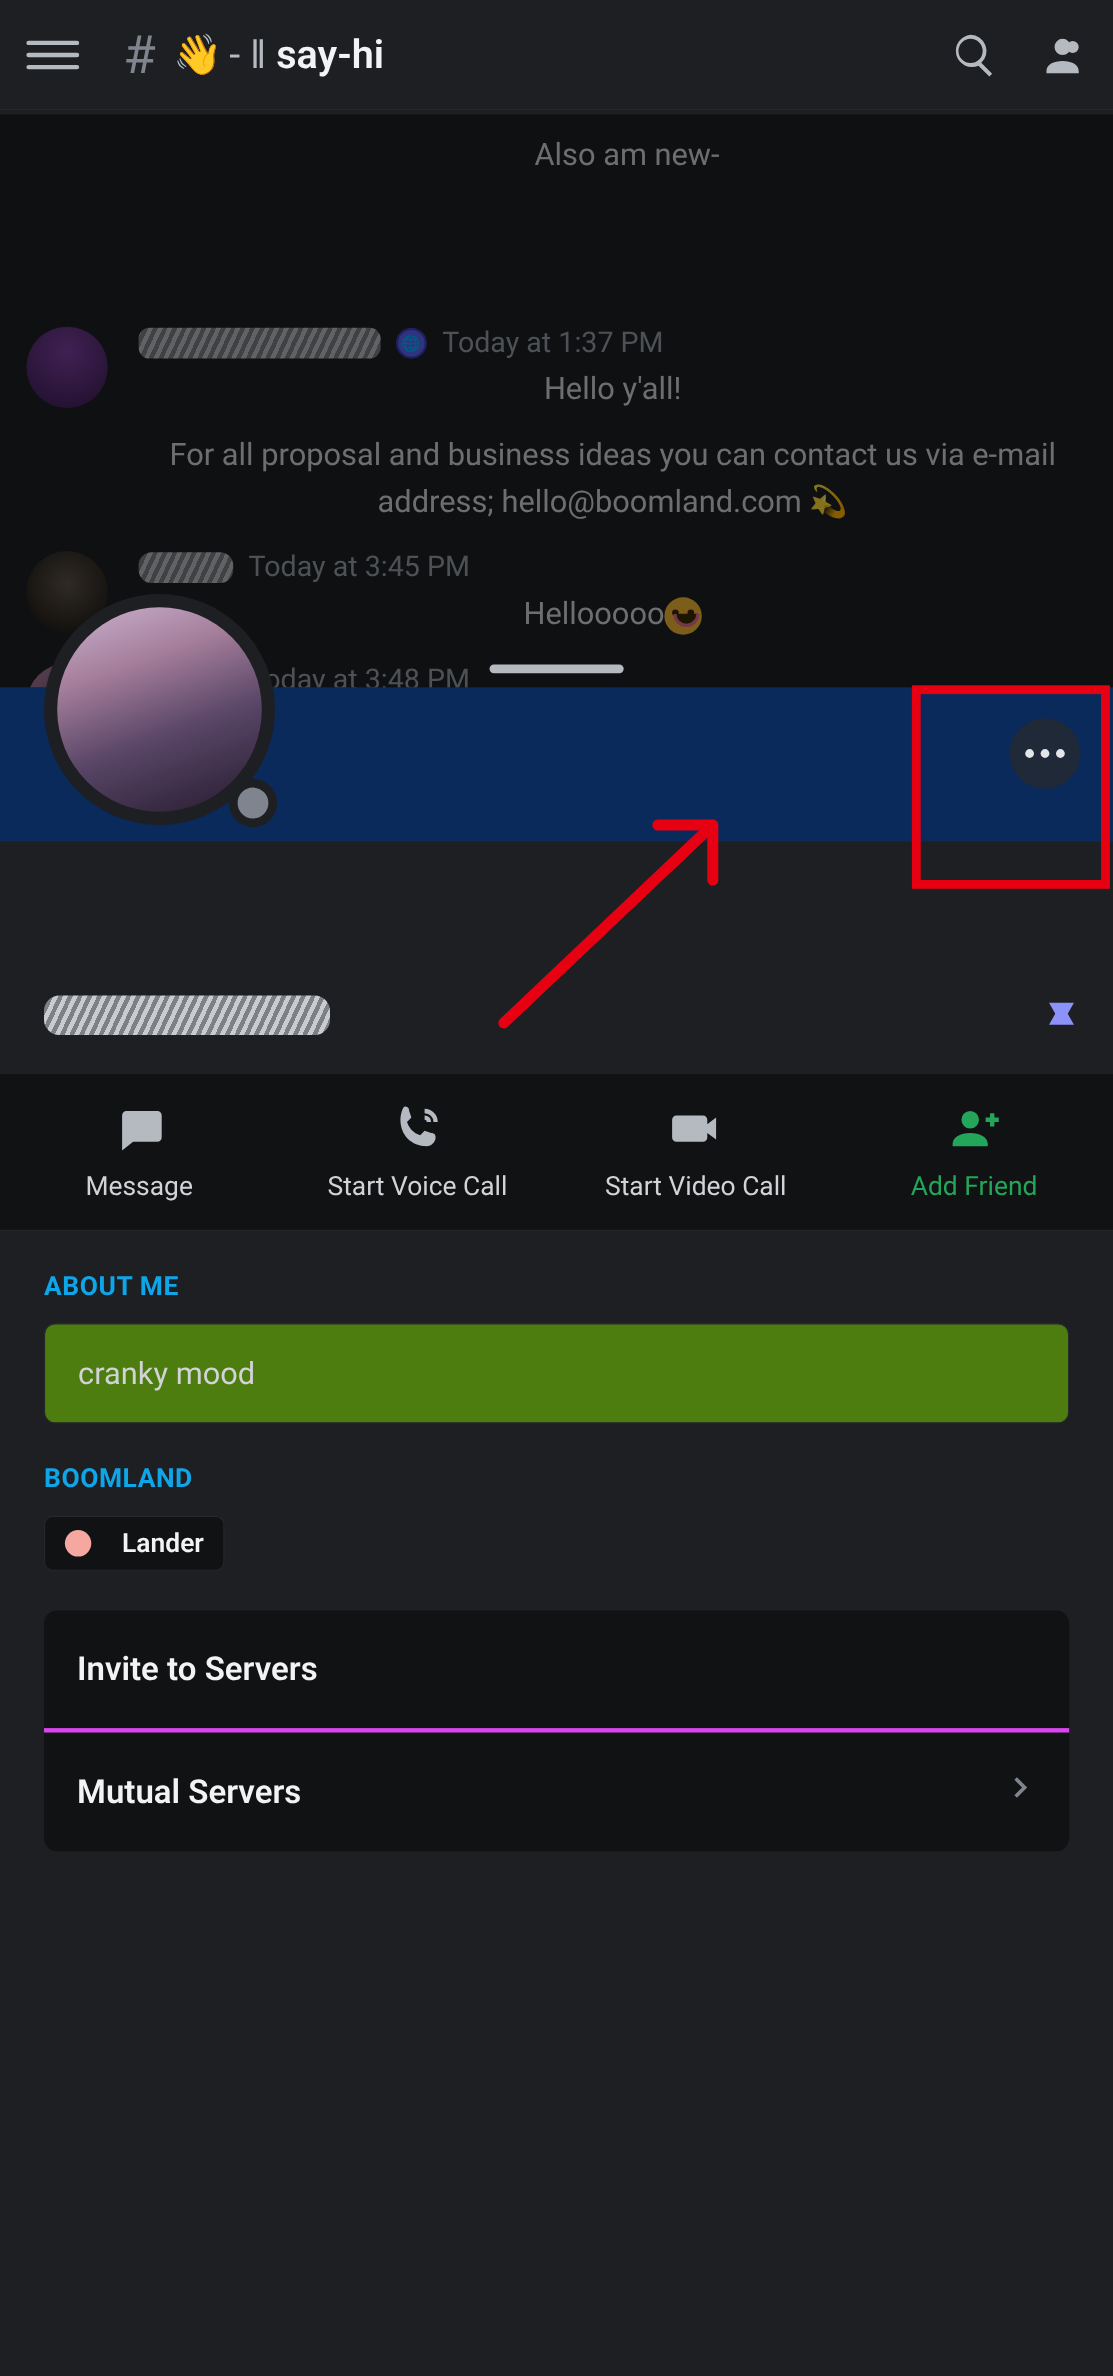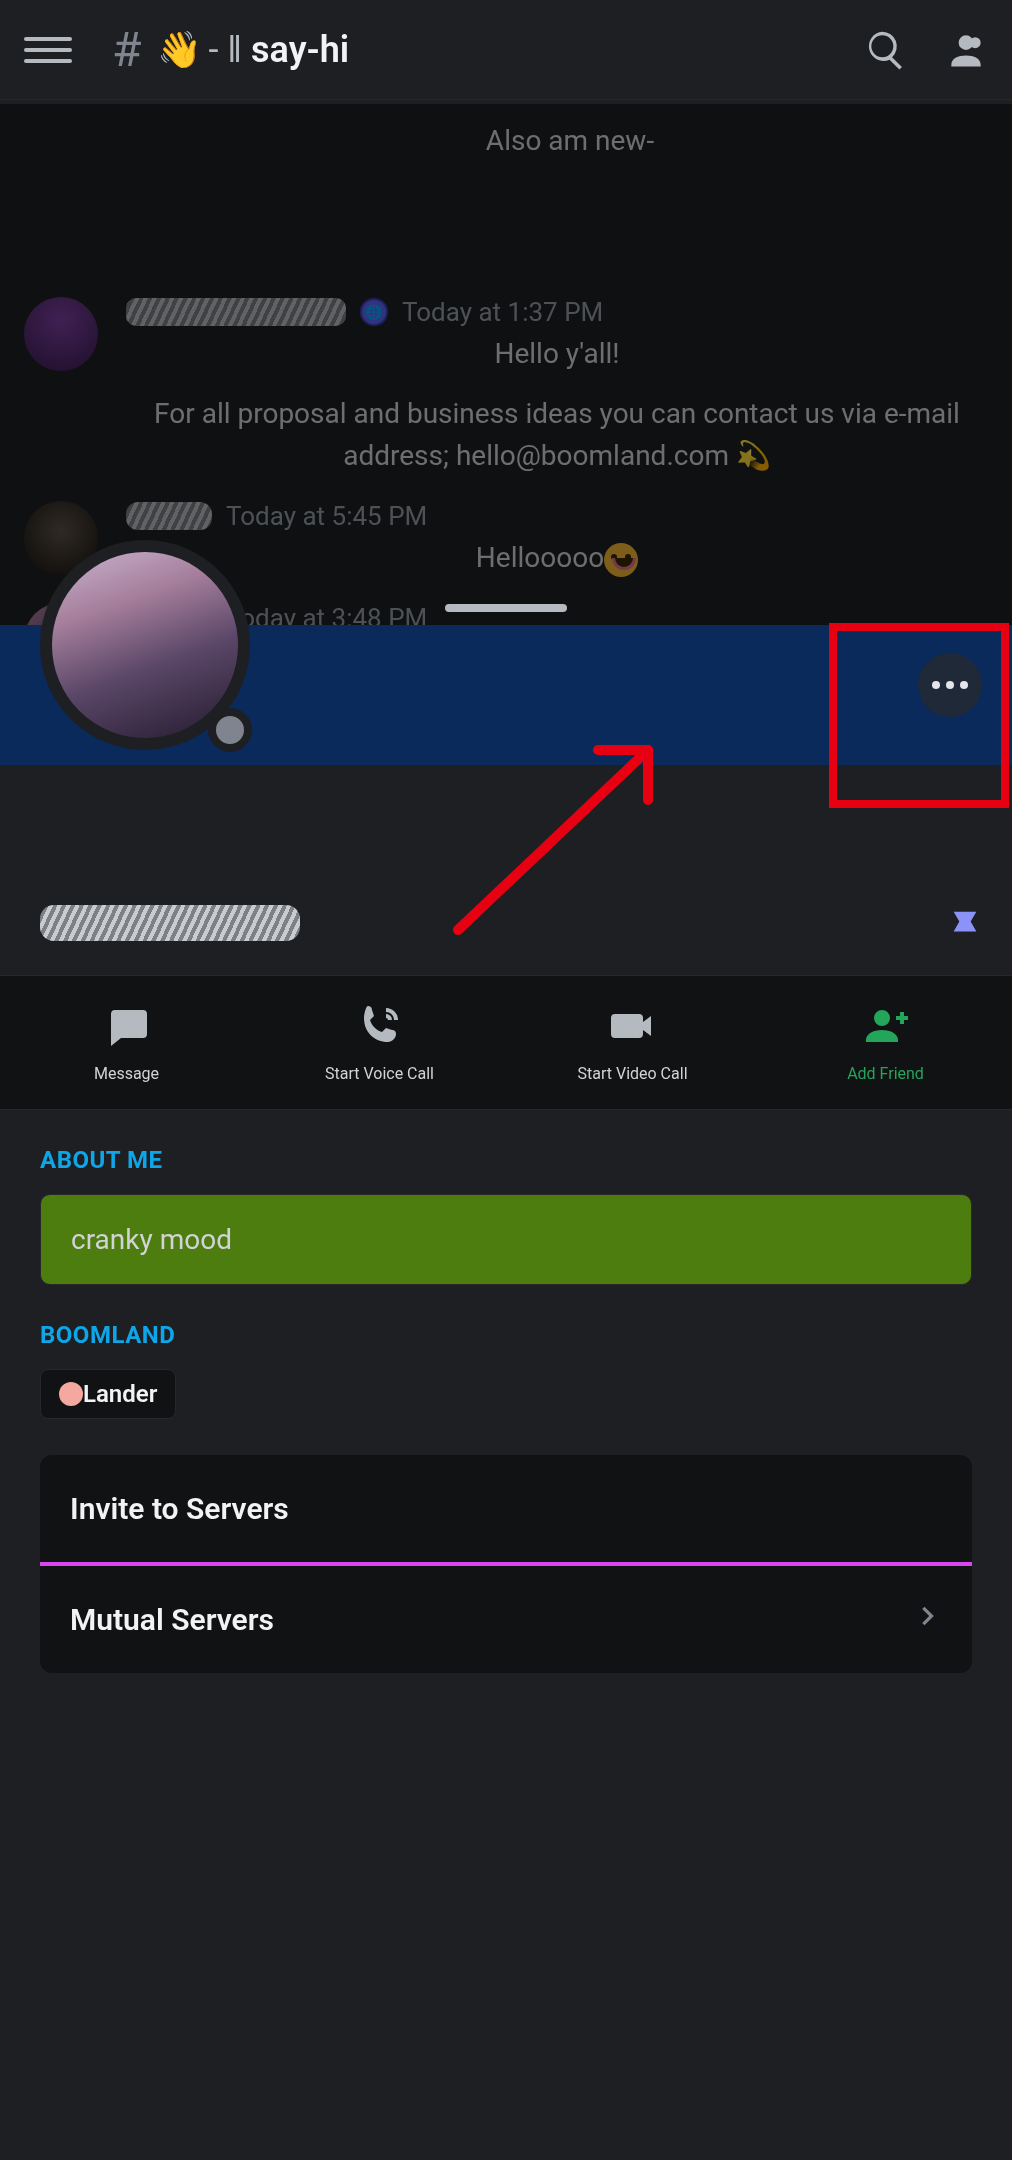--- a/index.html
+++ b/index.html
@@ -44,27 +44,27 @@
   .big-avatar-wrap { position:absolute; left:40px; top:-85px; width:210px; height:210px; border-radius:50%; background:#1e1f22; padding:12px;}
   .big-avatar { width:100%; height:100%; border-radius:50%; background:linear-gradient(160deg,#cbb3d1 0%,#a47e9a 30%,#5a4668 60%,#241a2d 100%); position:relative; overflow:hidden;}
   .status-dot { position:absolute; right:-2px; bottom:-2px; width:44px; height:44px; border-radius:50%; background:#80848e; border:8px solid #1e1f22;}
   .profile-name-row { padding: 140px 30px 0 40px; display:flex; align-items:center; justify-content:space-between;}
   .blur-name { width:260px; height:36px; border-radius:14px; background:repeating-linear-gradient(115deg,#c8cbd0 0 4px,#7d8085 4px 8px);}
   .badge { width:34px; height:34px; }
   .badge svg { width:34px; height:34px; fill:#8b93f8;}
   .actions { display:flex; border-top:1px solid #26282b; border-bottom:1px solid #26282b; background:#111214; margin-top:34px;}
   .action { flex:1; display:flex; flex-direction:column; align-items:center; justify-content:center; padding:26px 4px; gap:14px;}
   .action svg { width:48px; height:48px; fill:#b5bac1;}
-  .action-label { font-size:16px; color:#d1d3d6;}
+  .action-label { font-size:24px; color:#d1d3d6;}
   .action.green .action-label { color:#23a55a;}
   .action.green svg { fill:#23a55a;}
   .section { padding: 36px 40px 0 40px; }
   .sec-title { color:#0ea5e9; font-size:24px; font-weight:700; letter-spacing:0.5px; margin-bottom:20px;}
   .about-box { background:#4d7c0f; border:1px solid #26282b; border-radius:10px; padding:28px 30px; font-size:28px; color:#d1d3d6;}
-  .role-chip { display:inline-flex; align-items:center; gap:0; background:#111214; border:1px solid #26282b; border-radius:8px; padding:10px 18px; font-size:24px; font-weight:600; color:#f2f3f5;}
+  .role-chip { display:inline-flex; align-items:center; gap:28px; background:#111214; border:1px solid #26282b; border-radius:8px; padding:10px 18px; font-size:24px; font-weight:600; color:#f2f3f5;}
   .role-dot { width:24px; height:24px; border-radius:50%; background:#f5a8a0;}
   .list { margin:36px 40px 0 40px; background:#111214; border-radius:12px; }
   .list-row { display:flex; align-items:center; justify-content:space-between; padding:36px 30px; font-size:30px; color:#f2f3f5; font-weight:600;text-align:right;}
   .list-row + .list-row { border-top:4px solid #d946ef;}
   .chev svg{ width:28px; height:28px; fill:#80848e;}
 </style>
 </head>
 <body>
 
 <div class="dim-layer">
@@ -103,21 +103,21 @@
         <div class="msg-text">Hello y'all!</div>
         <div class="msg-text" style="margin-top:18px;">For all proposal and business ideas you can contact us via e-mail address; hello@boomland.com 💫</div>
       </div>
     </div>
 
     <div class="msg">
       <div class="avatar av-dark"></div>
       <div class="msg-body">
         <div class="msg-head">
           <span class="uname short"></span>
-          <span class="ts">Today at 5:45 PM</span>
+          <span class="ts">Today at 3:45 PM</span>
         </div>
         <div class="msg-text"><span>Hellooooo</span><span class="smile"></span></div>
       </div>
     </div>
 
     <div class="msg">
       <div class="avatar av-anime"></div>
       <div class="msg-body">
         <div class="msg-head">
           <span class="uname short"></span>

